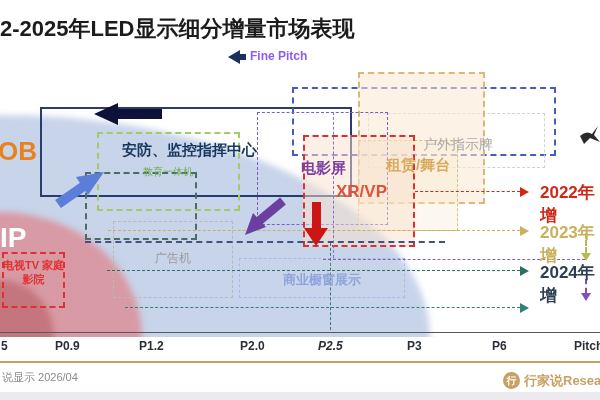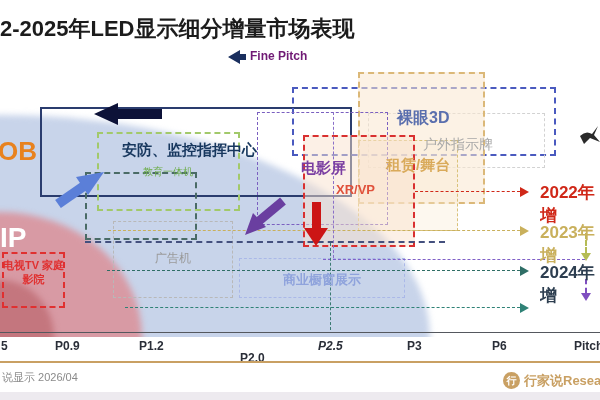--- a/index.html
+++ b/index.html
@@ -39,32 +39,32 @@
   #red-2022-line{left:415px;top:191px;width:105px;border-top:1.5px dashed #d02818;}
   #teal-2024-line{left:107px;top:270px;width:413px;border-top:1.5px dashed #2f6e66;}
   #teal-2025-line{left:125px;top:307px;width:395px;border-top:1.5px dashed #2f8276;}
   #green-vconn{left:585px;top:233px;height:20px;border-left:2px dashed #b5bc55;}
   #purple-vconn{left:585px;top:279px;height:14px;border-left:2px dashed #7f4fc0;}
   .tri-r{position:absolute;width:0;height:0;border-top:5px solid transparent;border-bottom:5px solid transparent;}
   .tri-d{position:absolute;width:0;height:0;border-left:5px solid transparent;border-right:5px solid transparent;}
   
   .t{position:absolute;white-space:nowrap;}
   #title{left:0;top:14px;font-size:22px;font-weight:bold;color:#1c1c1c;}
-  #fine-pitch{left:250px;top:49px;font-size:12px;font-weight:bold;color:#701a75;}
+  #fine-pitch{left:250px;top:49px;font-size:12px;font-weight:bold;color:#8b5cf6;}
   #cob{left:-2px;top:136px;font-size:26px;font-weight:bold;color:#e8821e;}
   #mip{left:0;top:222px;font-size:28px;font-weight:bold;color:#ffffff;}
   #anfang{left:122px;top:141px;font-size:15px;font-weight:bold;color:#17375e;}
   #jiaoyu{left:143px;top:165px;font-size:10px;color:#6fae4e;}
   #huiyi{left:114px;top:200px;font-size:12px;font-weight:bold;color:#2f3a4e;}
   #guanggao{left:155px;top:250px;font-size:12px;color:#9a9a9a;}
   #luoyan{left:397px;top:108px;font-size:16px;font-weight:bold;color:#5a6fae;}
   #outdoor{left:423px;top:136px;font-size:14px;color:#a8a8a8;}
   #zulin{left:386px;top:156px;font-size:15px;font-weight:bold;color:#d9aa5a;}
   #dianying{left:301px;top:159px;font-size:15px;font-weight:bold;color:#7b3fa2;}
-  #xrvp{left:336px;top:182px;font-size:13px;font-weight:bold;color:#e0523c;}
+  #xrvp{left:336px;top:182px;font-size:17px;font-weight:bold;color:#e0523c;}
   #shangye{left:239px;top:271px;width:166px;text-align:center;font-size:13px;font-weight:bold;color:#8fa3dc;}
   #tv-label{left:2px;top:258px;width:63px;text-align:center;font-size:11px;font-weight:bold;color:#e03030;line-height:14px;white-space:normal;}
   .year{position:absolute;left:540px;width:60px;overflow:hidden;font-size:17px;font-weight:bold;}
   #y2022{top:181px;color:#d02818;}
   #y2023{top:221px;color:#c9b05c;}
   #y2024{top:261px;color:#2d3e50;}
   #y2025{top:298px;color:#2f8276;}
   
   #axis-line{left:0;top:332px;width:600px;border-top:1px solid #55585e;}
   .tick{position:absolute;top:339px;font-size:12px;font-weight:bold;color:#2a2e38;}
@@ -141,37 +141,36 @@
     <rect x="8" y="0" width="9" height="27" fill="#cc1515"></rect>
     <polygon points="0,26 24,26 12,44" fill="#cc1515"></polygon>
   </svg>
   <svg width="22" height="24" style="left:578px;top:122px;">
     <path d="M2,14 Q8,8 14,12 L20,4 L16,13 L22,20 L12,16 L6,22 Z" fill="#2a2a2a"></path>
   </svg>
 
   <div class="t" id="anfang">安防、监控指挥中心</div>
   <div class="t" id="jiaoyu">教育一体机</div>
   <div class="t" id="guanggao">广告机</div>
-  <div class="t" id="luoyan">裸眼3D</div>
   <div class="t" id="outdoor">户外指示牌</div>
   <div class="t" id="zulin">租赁/舞台</div>
   <div class="t" id="dianying">电影屏</div>
   <div class="t" id="xrvp">XR/VP</div>
   <div class="t" id="shangye">商业橱窗展示</div>
   <div class="t" id="tv-label">电视TV 家庭影院</div>
 
   <div class="year" id="y2022">2022年增</div>
   <div class="year" id="y2023">2023年增</div>
   <div class="year" id="y2024">2024年增</div>
 
   <div class="hline" id="axis-line" style="border-top-style:solid;"></div>
   <div class="tick" style="left:1px;">5</div>
   <div class="tick" style="left:55px;">P0.9</div>
   <div class="tick" style="left:139px;">P1.2</div>
-  <div class="tick" style="left:240px;margin-top:12px;">P2.0</div>
+  <div class="tick" style="left:240px;">P2.0</div>
   <div class="tick" style="left:318px;font-style:italic;">P2.5</div>
   <div class="tick" style="left:407px;">P3</div>
   <div class="tick" style="left:492px;">P6</div>
   <div class="tick" style="left:574px;width:26px;overflow:hidden;">Pitch</div>
 
   <div class="hline" id="gold-line" style="border-top-style:solid;"></div>
   <div class="t" id="source">说显示 2026/04</div>
   <div class="abs" id="logo">行</div>
   <div class="t" id="brand">行家说Research</div>
   <div class="abs" id="bottom-strip"></div>

